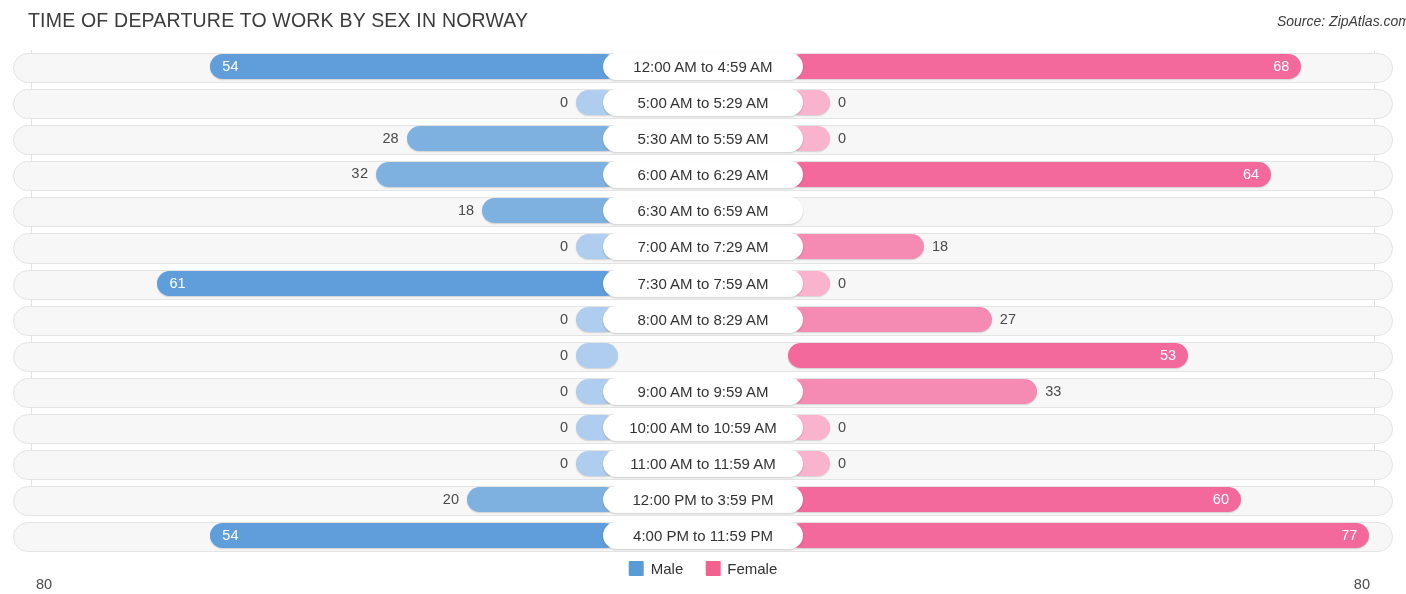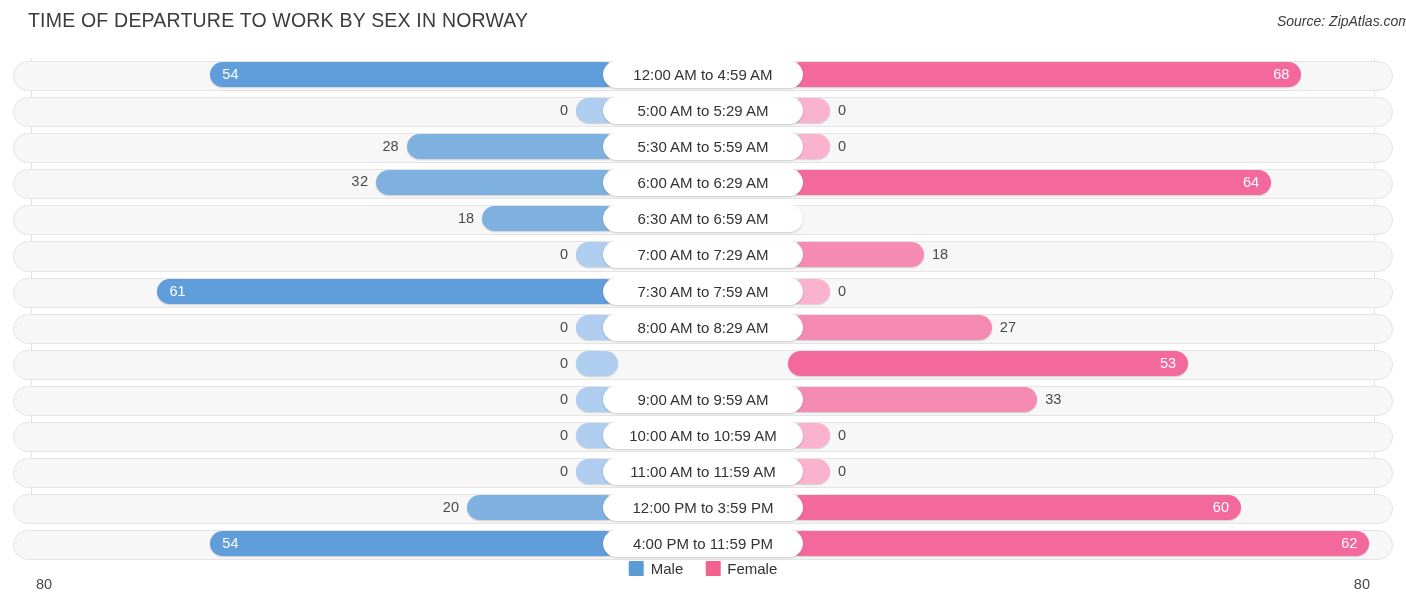--- a/index.html
+++ b/index.html
@@ -47,21 +47,20 @@
     white-space: nowrap;
   }
 
   
   .plot {
     position: absolute;
     left: 0;
     top: 50px;
     width: 1406px;
     height: 506px;
-    margin-top: 8px;
   }
   .gridline {
     position: absolute;
     top: 0;
     bottom: 52px;
     width: 1px;
     background: #e2e2e2;
   }
   .gridline.left  { left: 31px; }
   .gridline.right { left: 1374px; }
@@ -396,21 +395,21 @@
         </div>
         <div class="row">
           <div class="track"></div>
           <div class="half male">
             <div class="bar male" style="width: 407.7px; background: rgb(95, 157, 219);">
               <span class="bar-value inside-male">54</span>
             </div>
           </div>
           <div class="half female">
             <div class="bar female" style="width: 581.35px; background: rgb(244, 105, 156);">
-              <span class="bar-value inside-female">62</span>
+              <span class="bar-value inside-female">77</span>
             </div>
           </div>
           <div class="center-label">4:00 PM to 11:59 PM</div>
         </div>
       </div>
   </div>
 
   <div class="footer">
     <div class="axis-end left">80</div>
     <div class="legend" id="legend">

